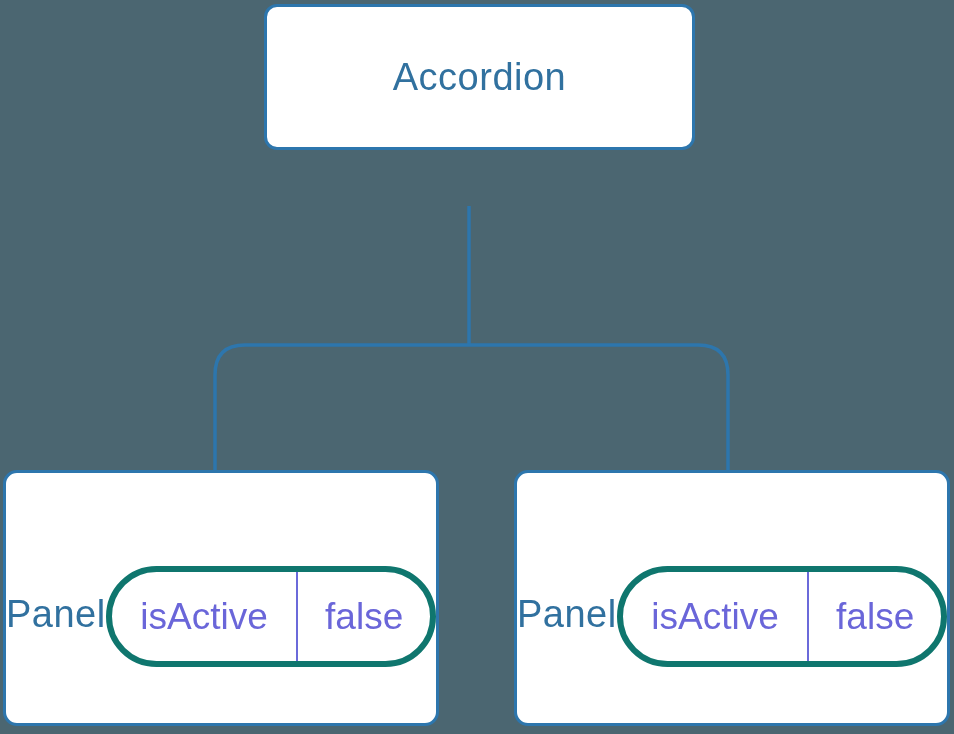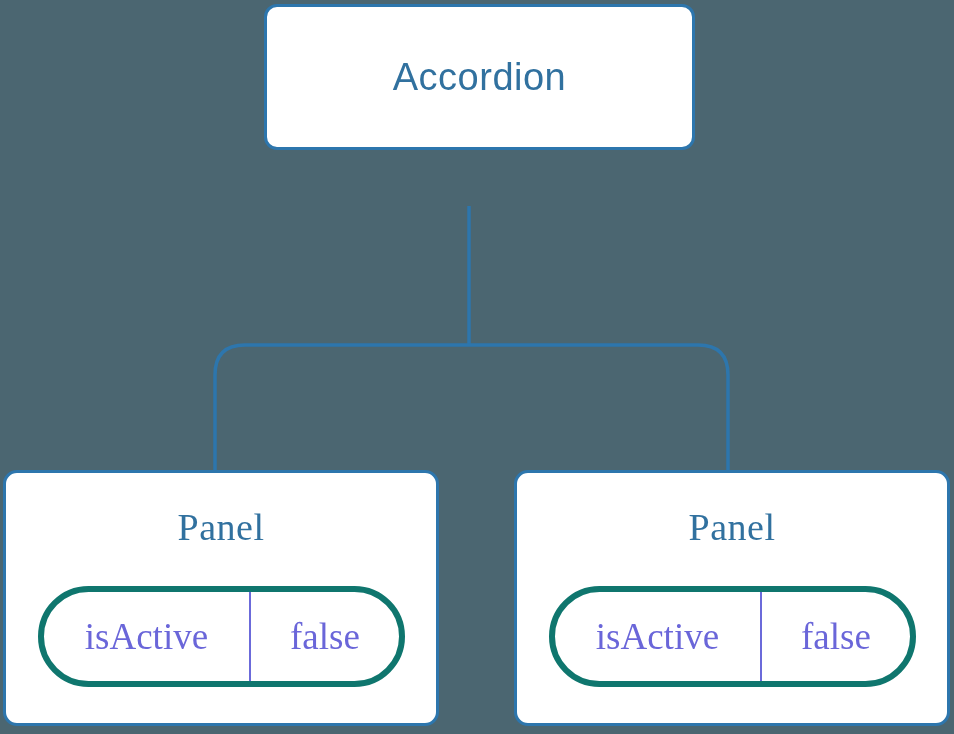--- a/index.html
+++ b/index.html
@@ -47,23 +47,21 @@
     font-weight: 500;
     color: #31719f;
     letter-spacing: 0.5px;
   }
   .panel-node {
     top: 470px;
     width: 436px;
     height: 256px;
     border-radius: 14px;
     display: flex;
-    flex-direction: column;
     align-items: center;
-    font-family: Liberation Serif, serif;
   }
   .panel-left  { left: 3px; }
   .panel-right { left: 514px; }
   .panel-title {
     margin-top: 32px;
     font-size: 38px;
     font-weight: 500;
     color: #31719f;
     letter-spacing: 0.5px;
     line-height: 44px;

